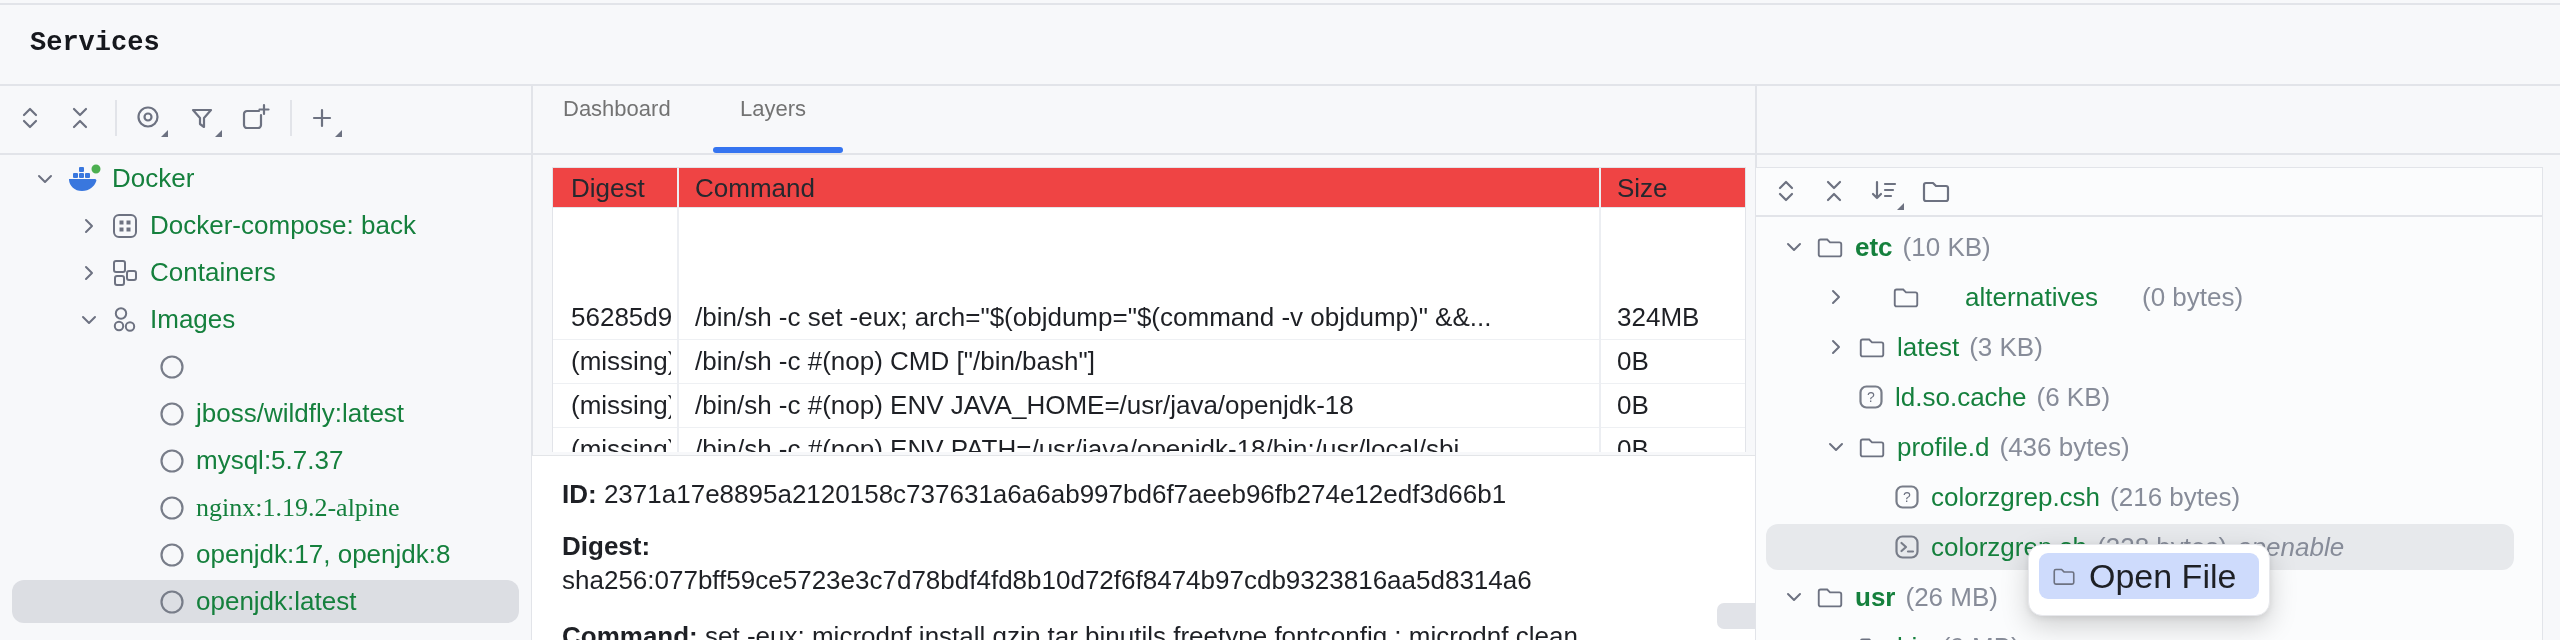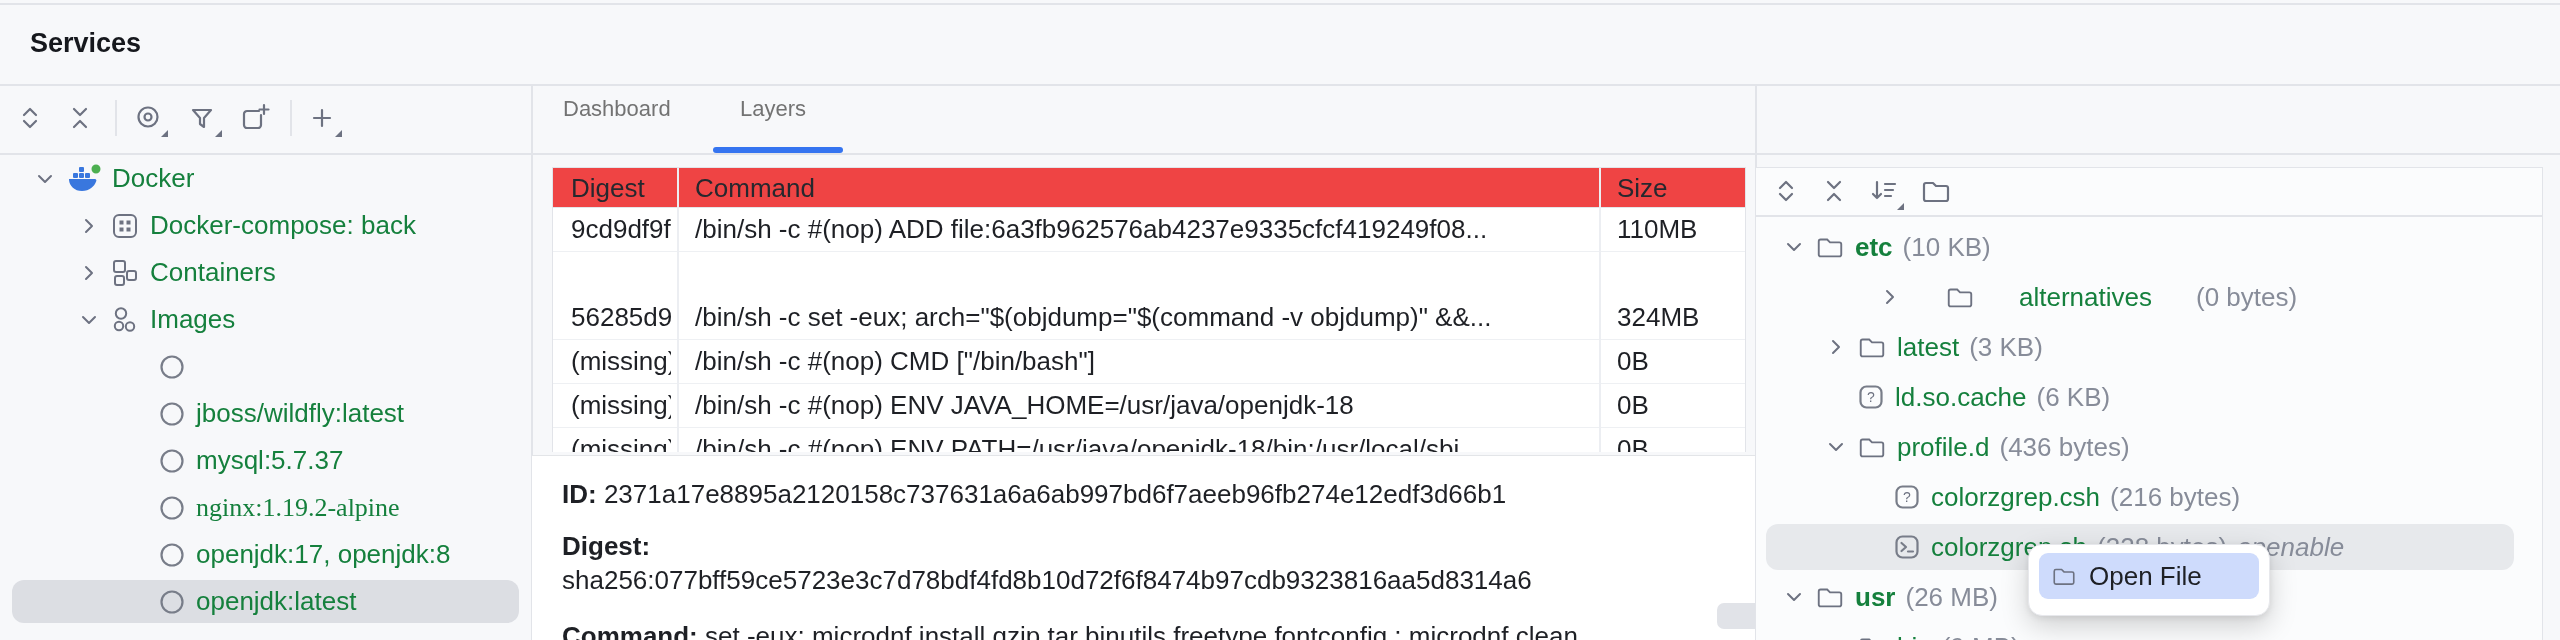--- a/index.html
+++ b/index.html
@@ -1,18 +1,18 @@
 <!DOCTYPE html>
 <html><head>
 <meta charset="utf-8">
 <style>
   html,body{margin:0;padding:0;}
   body{width:2560px;height:640px;overflow:hidden;position:relative;background:#f7f8fa;
        font-family:"Liberation Sans",sans-serif;color:#1e2025;-webkit-font-smoothing:antialiased;}
-  .abs{position:absolute;}
+  .abs{position:absolute;font-family:Liberation Mono, monospace;}
   .hline{position:absolute;height:1.5px;background:#e2e4e9;}
   .vline{position:absolute;width:1.5px;background:#e2e4e9;}
   .title{font-size:27px;font-weight:700;color:#16181d;}
   .tbtn{position:absolute;width:44px;height:44px;display:flex;align-items:center;justify-content:center;border-radius:8px;}
   .tb{width:32px;height:32px;fill:none;stroke:#6d7281;stroke-width:2.2;stroke-linecap:round;stroke-linejoin:round;}
   .dd{position:absolute;right:2px;bottom:3px;width:0;height:0;border-left:7px solid transparent;border-bottom:7px solid #6d7281;}
   .ch{width:22px;height:22px;fill:none;stroke:#6d7281;stroke-width:2;stroke-linecap:round;stroke-linejoin:round;flex:none;}
   .st{fill:none;stroke:#6d7281;stroke-width:2;}
   .st2{fill:none;stroke:#787d89;stroke-width:2.2;stroke-linecap:round;stroke-linejoin:round;}
   .row{position:absolute;display:flex;align-items:center;gap:10px;height:47px;font-size:26px;white-space:pre;}
@@ -36,21 +36,21 @@
   #details{position:absolute;left:532px;top:455px;width:1223px;height:185px;background:#ffffff;border-top:1.5px solid #e3e5e8;box-sizing:border-box;overflow:hidden;}
   .dline{position:absolute;left:30px;font-size:26px;line-height:36px;white-space:pre;}
   .dlabel{font-weight:700;}
   
   #file-panel{position:absolute;left:1756px;top:167px;width:787px;height:473px;background:#fbfcfd;
     border-top:1.5px solid #e2e4e9;border-right:1.5px solid #e2e4e9;box-sizing:border-box;}
   
   #popup{position:absolute;left:2028px;top:544px;width:240px;height:70px;background:#ffffff;border:1px solid #e7e8ec;
     border-radius:14px;box-shadow:0 10px 28px rgba(0,0,0,.18),0 2px 6px rgba(0,0,0,.08);z-index:30;}
   #popup-item{position:absolute;left:10px;top:8px;width:220px;height:46px;background:#cedbfc;border-radius:9px;
-    display:flex;align-items:center;gap:12px;padding-left:12px;box-sizing:border-box;font-size:26px;color:#1e2025;}
+    display:flex;align-items:center;gap:12px;padding-left:12px;box-sizing:border-box;font-size:34px;color:#1e2025;}
   .ic28{width:28px;height:28px;flex:none;}
   .ic30{width:30px;height:30px;flex:none;}
 </style>
 </head>
 <body>
 
 <div class="hline" style="left:0;top:3px;width:2560px;"></div>
 
 <div class="abs" style="left:0;top:4px;width:2560px;height:80px;">
   <div class="abs title" style="left:30px;top:24px;">Services</div>
@@ -195,25 +195,20 @@
 
 <div class="vline" style="left:531px;top:84px;height:556px;"></div>
 
 <div id="layers-table">
   <div class="thead">
     <div class="th" style="left:18px;">Digest</div>
     <div class="th" style="left:142px;">Command</div>
     <div class="th" style="left:1064px;">Size</div>
   </div>
 
-  <div class="tr" style="top:40px;">
-    <div class="td" style="left:18px;width:100px;">9cd9df9f</div>
-    <div class="td" style="left:142px;width:898px;">/bin/sh -c #(nop) ADD file:6a3fb962576ab4237e9335cfcf419249f08...</div>
-    <div class="td" style="left:1064px;width:124px;">110MB</div>
-  </div>
   <div class="tr" style="top:128px;">
     <div class="td" style="left:18px;width:100px;">56285d9a</div>
     <div class="td" style="left:142px;width:898px;">/bin/sh -c set -eux; arch="$(objdump="$(command -v objdump)" &amp;&amp;...</div>
     <div class="td" style="left:1064px;width:124px;">324MB</div>
   </div>
   <div class="tr" style="top:172px;">
     <div class="td" style="left:18px;width:100px;">(missing)</div>
     <div class="td" style="left:142px;width:898px;">/bin/sh -c #(nop) CMD ["/bin/bash"]</div>
     <div class="td" style="left:1064px;width:124px;">0B</div>
   </div>
@@ -272,21 +267,21 @@
 <div class="row frow" style="left:1783px;top:222px;">
   <svg class="ch" viewBox="0 0 22 22">
       <path d="M5 8l6 6 6-6"></path>
     </svg>
   <svg class="ic30" viewBox="0 0 32 32">
       <path class="st" d="M4 10c0-1.1.9-2 2-2h7l3 3h10c1.1 0 2 .9 2 2v11c0 1.1-.9 2-2 2H6c-1.1 0-2-.9-2-2z"></path>
     </svg>
   <span class="lbl boldname">etc</span>
   <span class="gray">(10 KB)</span>
 </div>
-<div class="row frow" style="left:1879px;top:272px;gap:44px;">
+<div class="row frow" style="left:1825px;top:272px;gap:44px;">
   <svg class="ch" viewBox="0 0 22 22">
       <path d="M8 5l6 6-6 6"></path>
     </svg>
   <svg class="ic30" viewBox="0 0 32 32">
       <path class="st" d="M4 10c0-1.1.9-2 2-2h7l3 3h10c1.1 0 2 .9 2 2v11c0 1.1-.9 2-2 2H6c-1.1 0-2-.9-2-2z"></path>
     </svg>
   <span class="lbl">alternatives</span>
   <span class="gray">(0 bytes)</span>
 </div>
 <div class="row frow" style="left:1825px;top:322px;">

